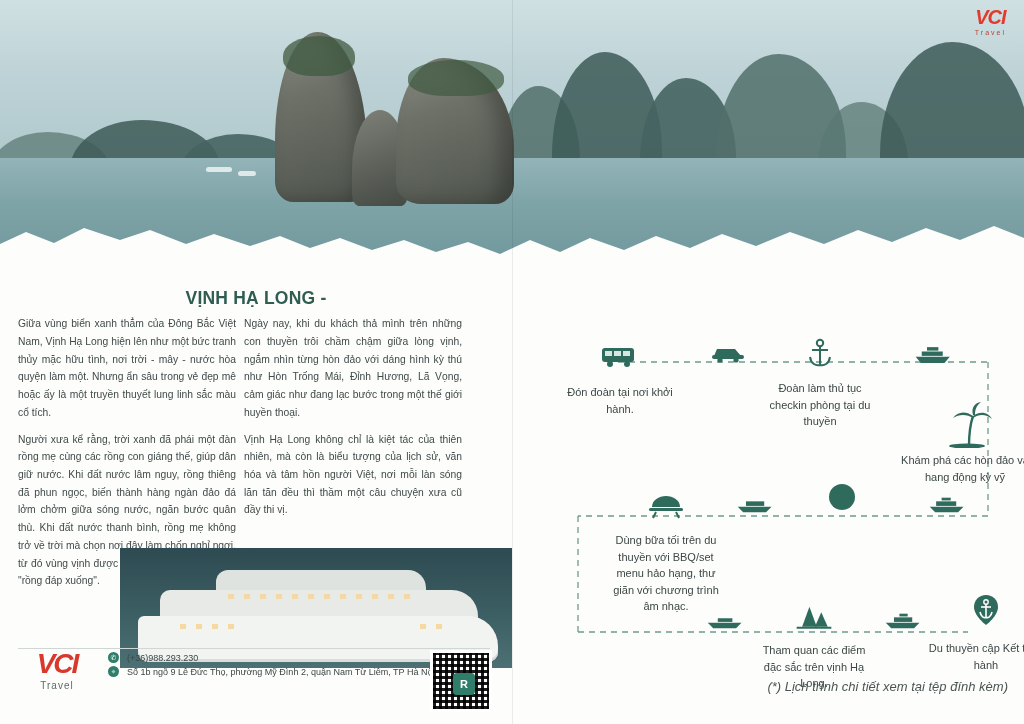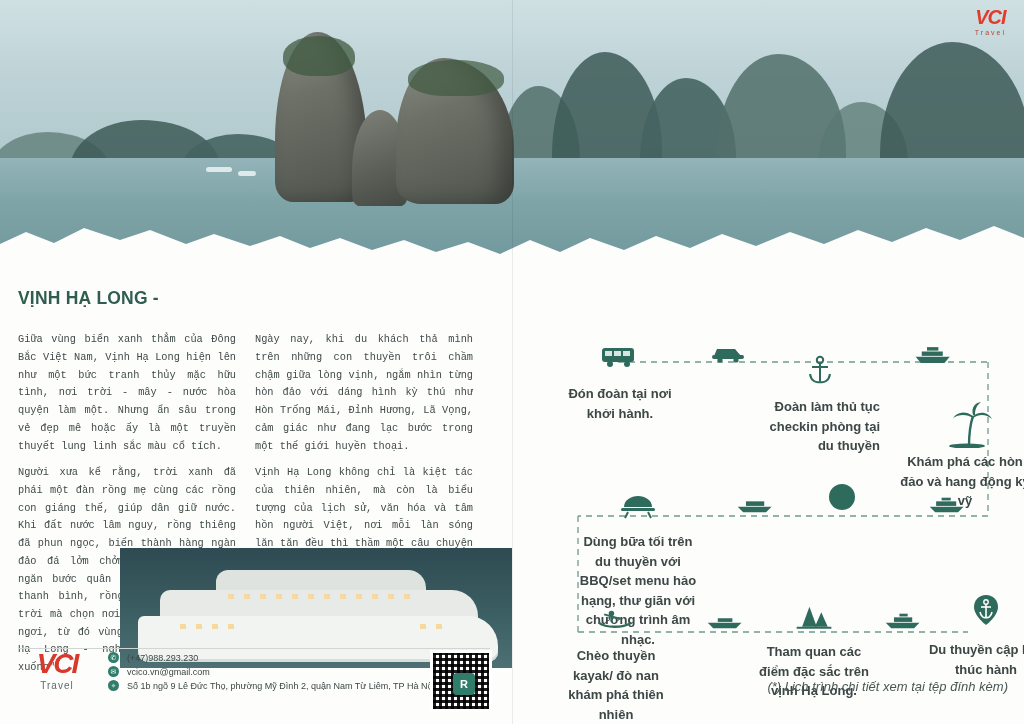--- a/index.html
+++ b/index.html
@@ -108,23 +108,24 @@
   
   .left {
     position: absolute; left: 18px; top: 286px; width: 476px;
   }
   .h2 {
     color: #2f5d50;
     font-weight: bold;
     font-size: 17.5px;
     line-height: 1.45;
     letter-spacing: .2px;
+    text-align: center;
   }
   .cols {
-    display: flex; gap: 19px; margin-top: 20px; font-family: Liberation Mono, monospace;
+    display: flex; gap: 8px; margin-top: 4px;
   }
   .col { width: 218px; }
   .col p {
     color: #3f4a49;
     font-size: 10.3px;
     line-height: 1.72;
     margin-bottom: 9px;
     text-align: justify;
   }
 
@@ -199,21 +200,21 @@
   }
   
   .route { position:absolute; left:0; top:0; width: 466px; height: 370px; }
 
   .node { position:absolute; width: 120px; text-align:center; }
   .node .ic {
     width: 42px; height: 42px; margin: 0 auto 6px;
     display:flex; align-items:center; justify-content:center;
   }
   .node .lbl {
-    font-size: 13px; color:#3c4746; line-height: 1.5; font-weight: bold;
+    font-size: 11px; color:#3c4746; line-height: 1.5;
   }
   .dotcircle {
     width: 26px; height: 26px; border-radius: 50%;
     background:#2f6b5c; margin: 8px auto 6px;
   }
   .note {
     position:absolute; right: 6px; bottom: 2px;
     font-size: 13px; color:#4a5654; font-style: italic;
   }
 </style>
@@ -310,25 +311,21 @@
   </div>
 
   <div class="vci-logo">
     <div class="vci-mark">VCI</div>
     <div class="vci-sub">Travel</div>
   </div>
 
   <div class="contact-lines">
     <div class="contact-row">
       <span class="ci">✆</span>
-      <span class="txt">(+47)988.293.230</span>
-    </div>
-    <div class="contact-row">
-      <span class="ci">✉</span>
-      <span class="txt">vcico.vn@gmail.com</span>
+      <span class="txt">(+36)988.293.230</span>
     </div>
     <div class="contact-row">
       <span class="ci">⌖</span>
       <span class="txt">Số 1b ngõ 9 Lê Đức Thọ, phường Mỹ Đình 2, quận Nam Từ Liêm, TP Hà Nội</span>
     </div>
   </div>
 
   <div class="qr">
     <div class="qr-center">R</div>
   </div>
@@ -370,21 +367,21 @@
         <svg width="40" height="22" viewBox="0 0 40 22">
           <path d="M4,14 L7,7 H25 L31,14 Z" fill="#2f6b5c"></path>
           <rect x="2" y="13" width="32" height="4" rx="2" fill="#2f6b5c"></rect>
           <circle cx="10" cy="18" r="2.6" fill="#2f6b5c"></circle>
           <circle cx="26" cy="18" r="2.6" fill="#2f6b5c"></circle>
         </svg>
       </div>
       <div class="lbl"></div>
     </div>
 
-    <div class="node" style="left:212px;top:23px;text-align:right;">
+    <div class="node" style="left:212px;top:6px;">
       <div class="ic">
         <svg width="26" height="30" viewBox="0 0 26 30">
           <circle cx="13" cy="5" r="3.2" fill="none" stroke="#2f6b5c" stroke-width="2"></circle>
           <path d="M13,8 V26" stroke="#2f6b5c" stroke-width="2"></path>
           <path d="M5,12 H21" stroke="#2f6b5c" stroke-width="2"></path>
           <path d="M3,19 C4,26 9,28 13,27 C17,28 22,26 23,19" fill="none" stroke="#2f6b5c" stroke-width="2"></path>
         </svg>
       </div>
       <div class="lbl">Đoàn làm thủ tục checkin phòng tại du thuyền</div>
     </div>
@@ -406,21 +403,21 @@
           <path d="M34,44 C34,28 36,20 38,14" stroke="#2f6b5c" stroke-width="2.4" fill="none"></path>
           <path d="M38,14 C30,8 22,10 18,16 C24,12 32,12 38,16 Z" fill="#2f6b5c"></path>
           <path d="M38,14 C46,8 54,11 57,17 C51,12 44,12 38,16 Z" fill="#2f6b5c"></path>
           <path d="M38,13 C36,5 40,1 46,0 C41,4 40,8 40,13 Z" fill="#2f6b5c"></path>
           <ellipse cx="32" cy="44" rx="18" ry="2.4" fill="#2f6b5c"></ellipse>
         </svg>
       </div>
       <div class="lbl">Khám phá các hòn đảo và hang động kỳ vỹ</div>
     </div>
 
-    <div class="node" style="left:30px;top:158px;text-align:center;">
+    <div class="node" style="left:58px;top:158px;text-align:center;">
       <div class="ic">
         <svg width="40" height="30" viewBox="0 0 40 30">
           <path d="M6,17 C6,10 13,6 20,6 C27,6 34,10 34,17 Z" fill="#2f6b5c"></path>
           <rect x="3" y="18" width="34" height="3" rx="1.5" fill="#2f6b5c"></rect>
           <path d="M10,22 L7,28" stroke="#2f6b5c" stroke-width="2"></path>
           <path d="M30,22 L33,28" stroke="#2f6b5c" stroke-width="2"></path>
         </svg>
       </div>
       <div class="lbl">Dùng bữa tối trên du thuyền với BBQ/set menu hảo hạng, thư giãn với chương trình âm nhạc.</div>
     </div>
@@ -443,31 +440,20 @@
       <div class="ic">
         <svg width="46" height="22" viewBox="0 0 46 22">
           <path d="M3,13 H40 L34,19 H9 Z" fill="#2f6b5c"></path>
           <rect x="10" y="7" width="22" height="5" fill="#2f6b5c"></rect>
           <rect x="16" y="3" width="10" height="3" fill="#2f6b5c"></rect>
         </svg>
       </div>
       <div class="lbl"></div>
     </div>
 
-    <div class="node" style="left:8px;top:272px;">
-      <div class="ic">
-        <svg width="46" height="28" viewBox="0 0 46 28">
-          <path d="M4,18 C12,24 30,24 40,18" stroke="#2f6b5c" stroke-width="2.6" fill="none"></path>
-          <circle cx="18" cy="8" r="3" fill="#2f6b5c"></circle>
-          <path d="M18,11 L18,17" stroke="#2f6b5c" stroke-width="2.4"></path>
-          <path d="M10,9 L28,14" stroke="#2f6b5c" stroke-width="2"></path>
-        </svg>
-      </div>
-      <div class="lbl">Chèo thuyền kayak/ đò nan khám phá thiên nhiên</div>
-    </div>
 
     <div class="node" style="left:118px;top:274px;">
       <div class="ic">
         <svg width="46" height="22" viewBox="0 0 46 22">
           <path d="M3,13 H40 L34,19 H9 Z" fill="#2f6b5c"></path>
           <rect x="14" y="8" width="16" height="4" fill="#2f6b5c"></rect>
         </svg>
       </div>
       <div class="lbl"></div>
     </div>

